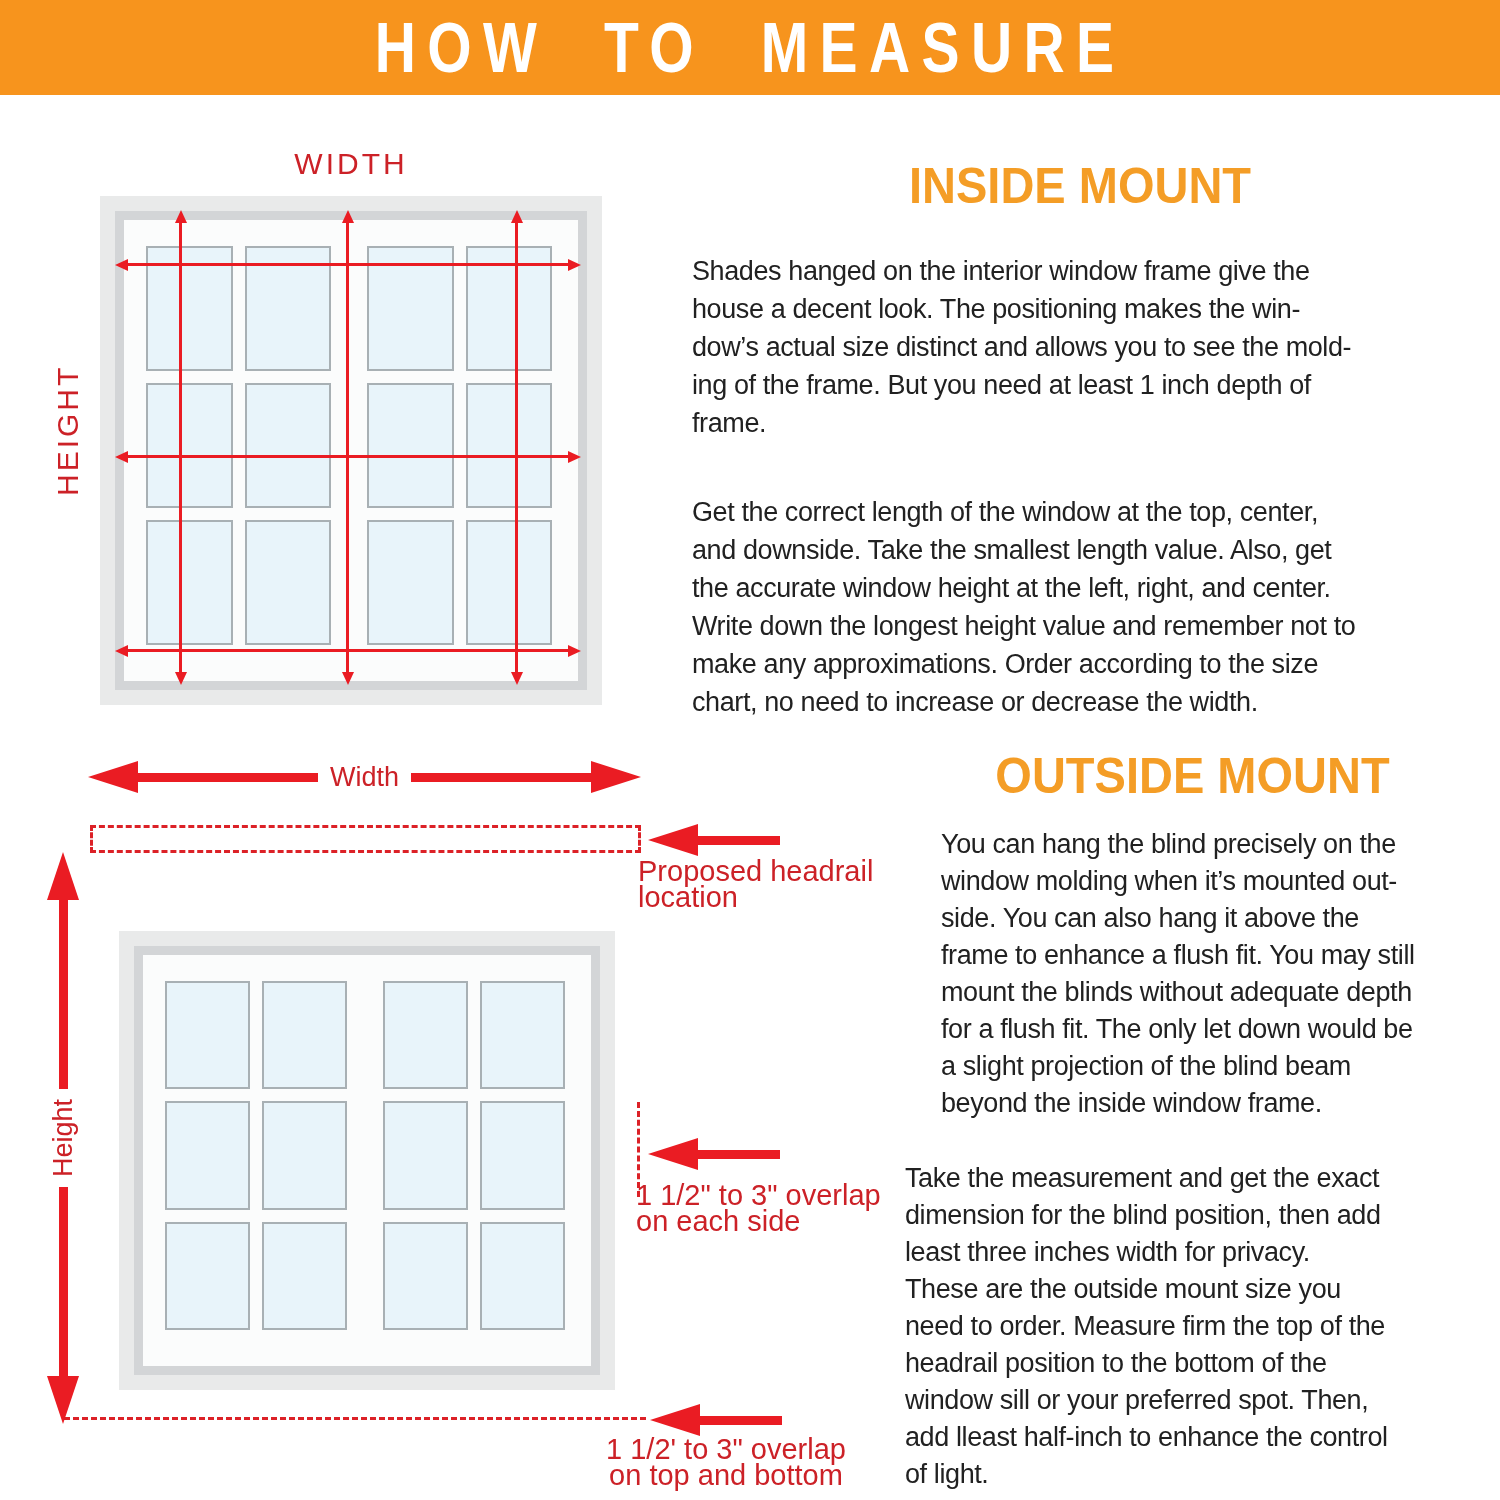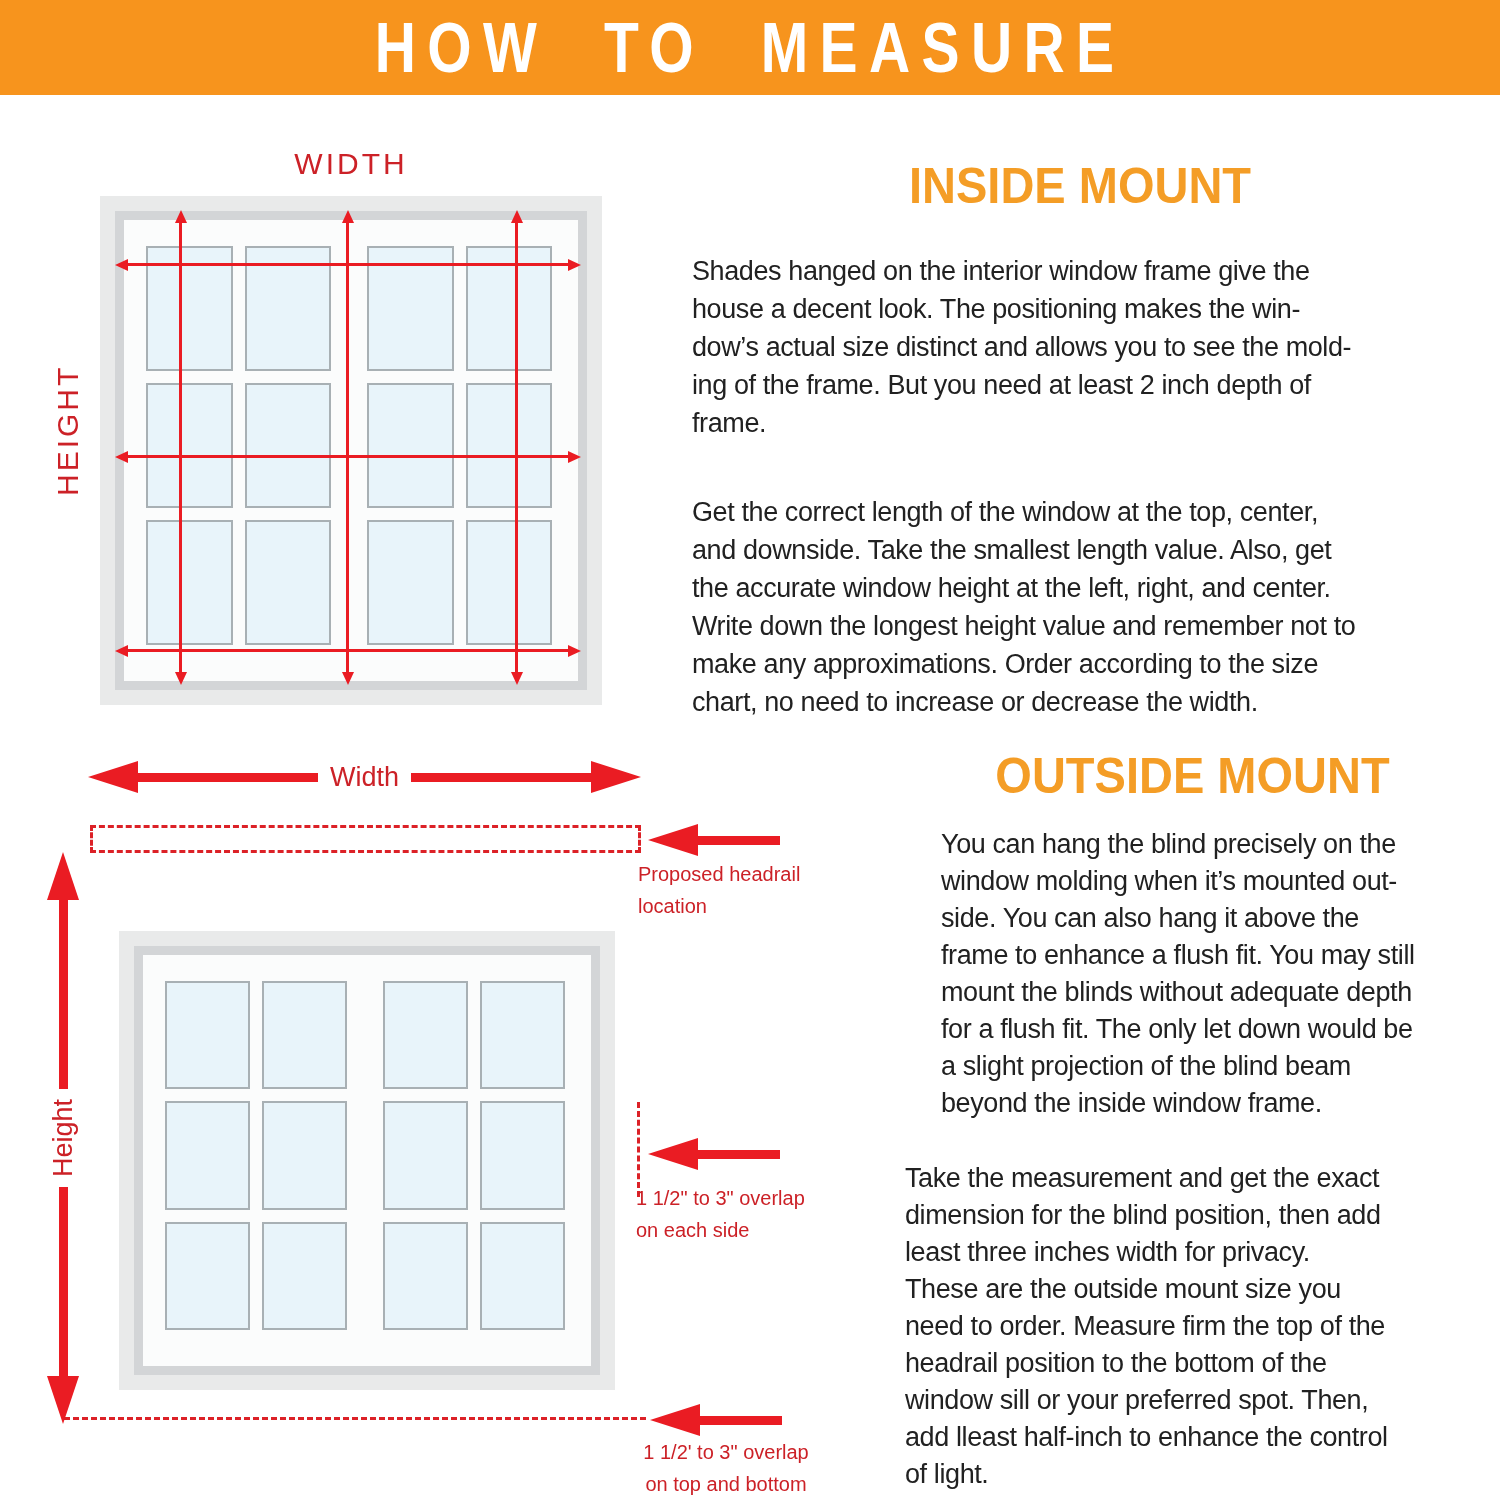--- a/index.html
+++ b/index.html
@@ -52,21 +52,21 @@
   .height-arrow{position:absolute;left:45px;top:852px;width:36px;height:572px;display:flex;flex-direction:column;align-items:center}
   .height-arrow .bline-v{flex:1}
   .height-arrow .axis-label{margin:10px 0}
   .left-arrow{position:absolute;display:flex;align-items:center;height:32px}
   .left-arrow .bline-h{width:82px}
 
   
   .axis-label{color:var(--label-red);font-size:27px;white-space:nowrap}
   .vtext{writing-mode:vertical-rl;transform:rotate(180deg)}
   .cap-label{position:absolute;color:var(--label-red);font-size:30px;letter-spacing:3px;white-space:nowrap}
-  .red-note{position:absolute;color:var(--label-red);font-size:20px;line-height:32px;white-space:pre}
+  .red-note{position:absolute;color:var(--label-red);font-size:29px;line-height:26px;white-space:pre}
 
   
   .dash-rect{position:absolute;border:3px dashed #dc2127}
   .dash-v{position:absolute;width:0;border-left:3px dashed #dc2127}
   .dash-h{position:absolute;height:0;border-top:3px dashed #dc2127}
 
   
   .section-heading{position:absolute;text-align:center;font-weight:bold;font-size:47px;color:var(--heading-orange);
       transform:scaleY(1.08);white-space:nowrap}
   .body-para{position:absolute;color:#212121;font-size:27px;line-height:38px;letter-spacing:-0.4px;white-space:pre}
@@ -184,21 +184,21 @@
     </div>
     <div class="red-note" style="left:598px;top:1436px;width:256px;text-align:center">1 1/2' to 3" overlap
 on top and bottom</div>
   </div>
 
   <section>
     <h2 class="section-heading" style="left:690px;top:158px;width:780px">INSIDE MOUNT</h2>
     <p class="body-para" style="left:692px;top:252px">Shades hanged on the interior window frame give the
 house a decent look. The positioning makes the win-
 dow’s actual size distinct and allows you to see the mold-
-ing of the frame. But you need at least 2 inch depth of
+ing of the frame. But you need at least 1 inch depth of
 frame.</p>
     <p class="body-para" style="left:692px;top:493px">Get the correct length of the window at the top, center,
 and downside. Take the smallest length value. Also, get
 the accurate window height at the left, right, and center.
 Write down the longest height value and remember not to
 make any approximations. Order according to the size
 chart, no need to increase or decrease the width.</p>
   </section>
 
   <section>

